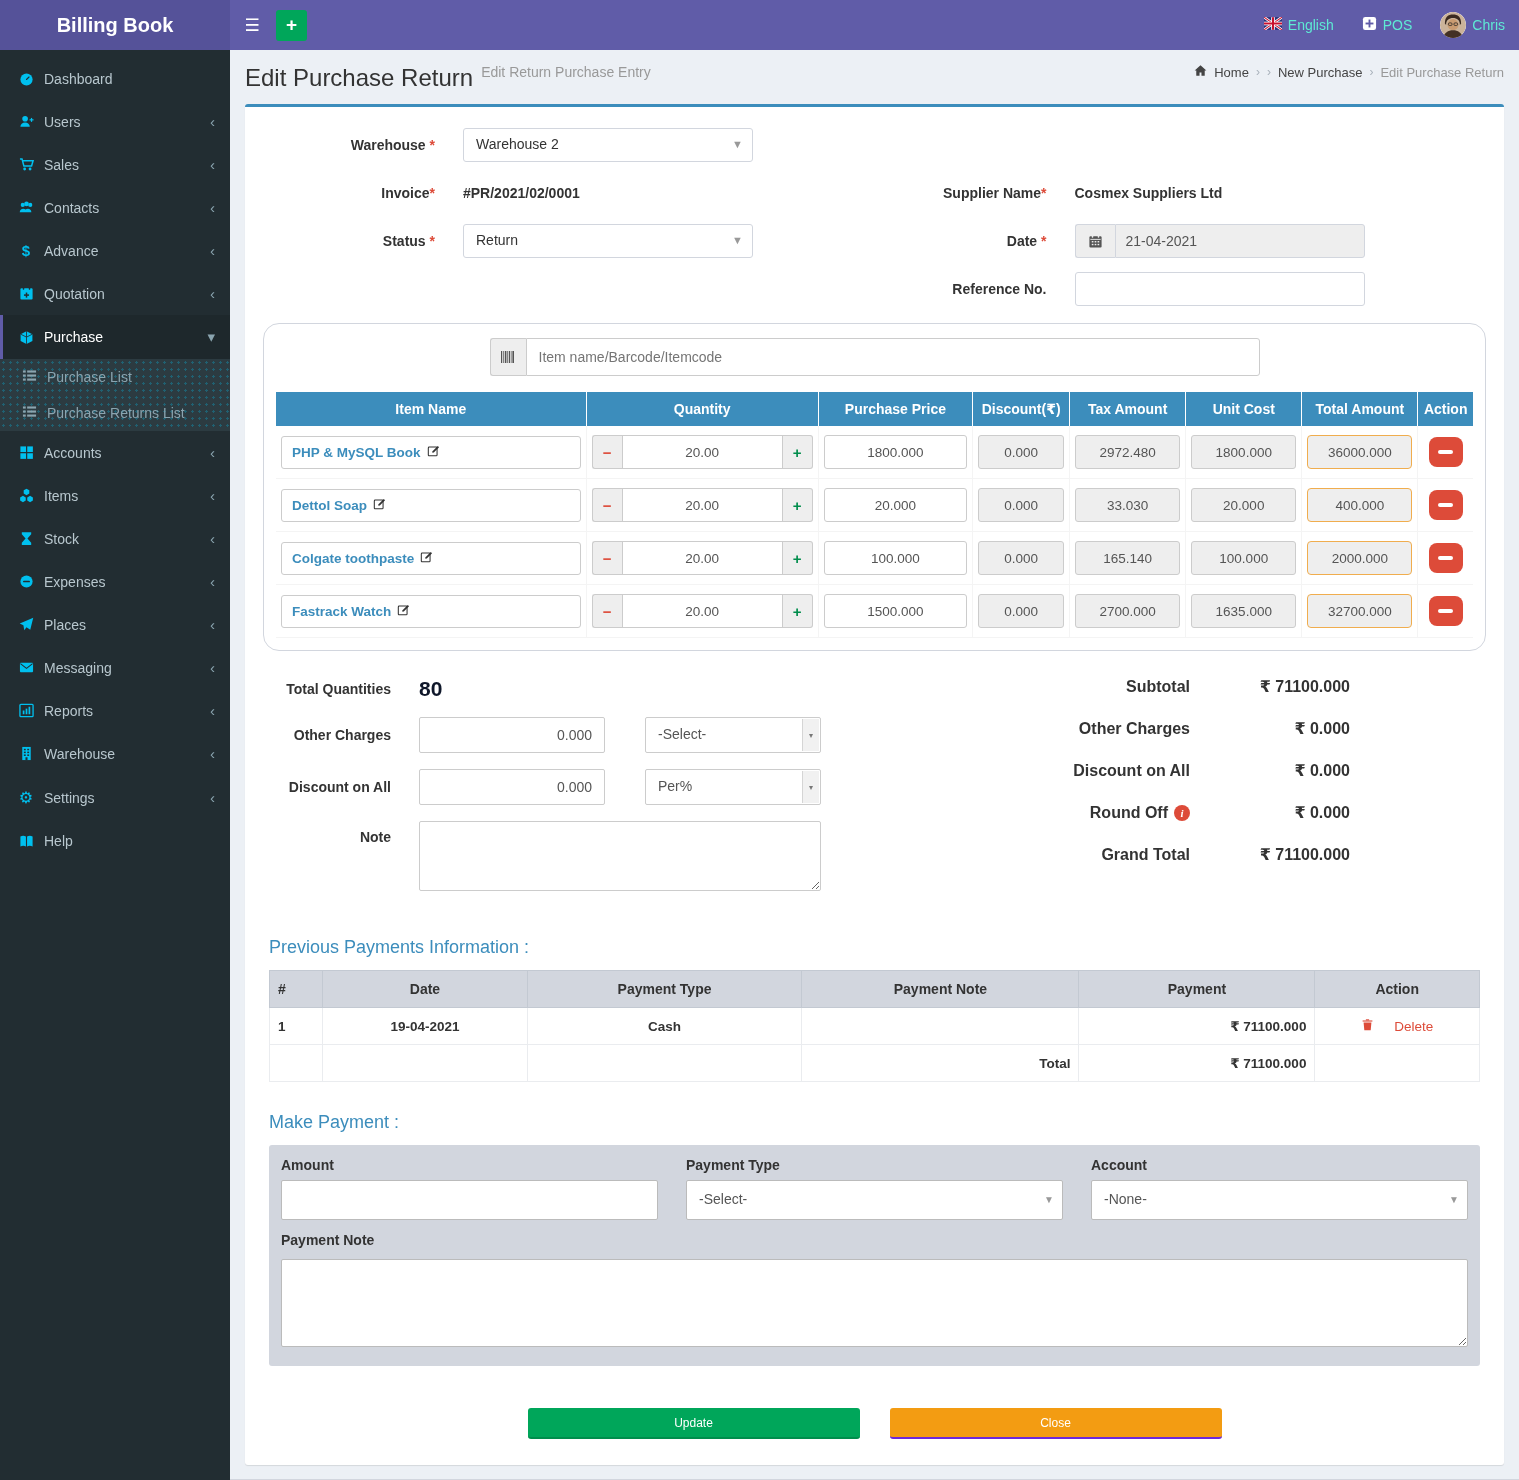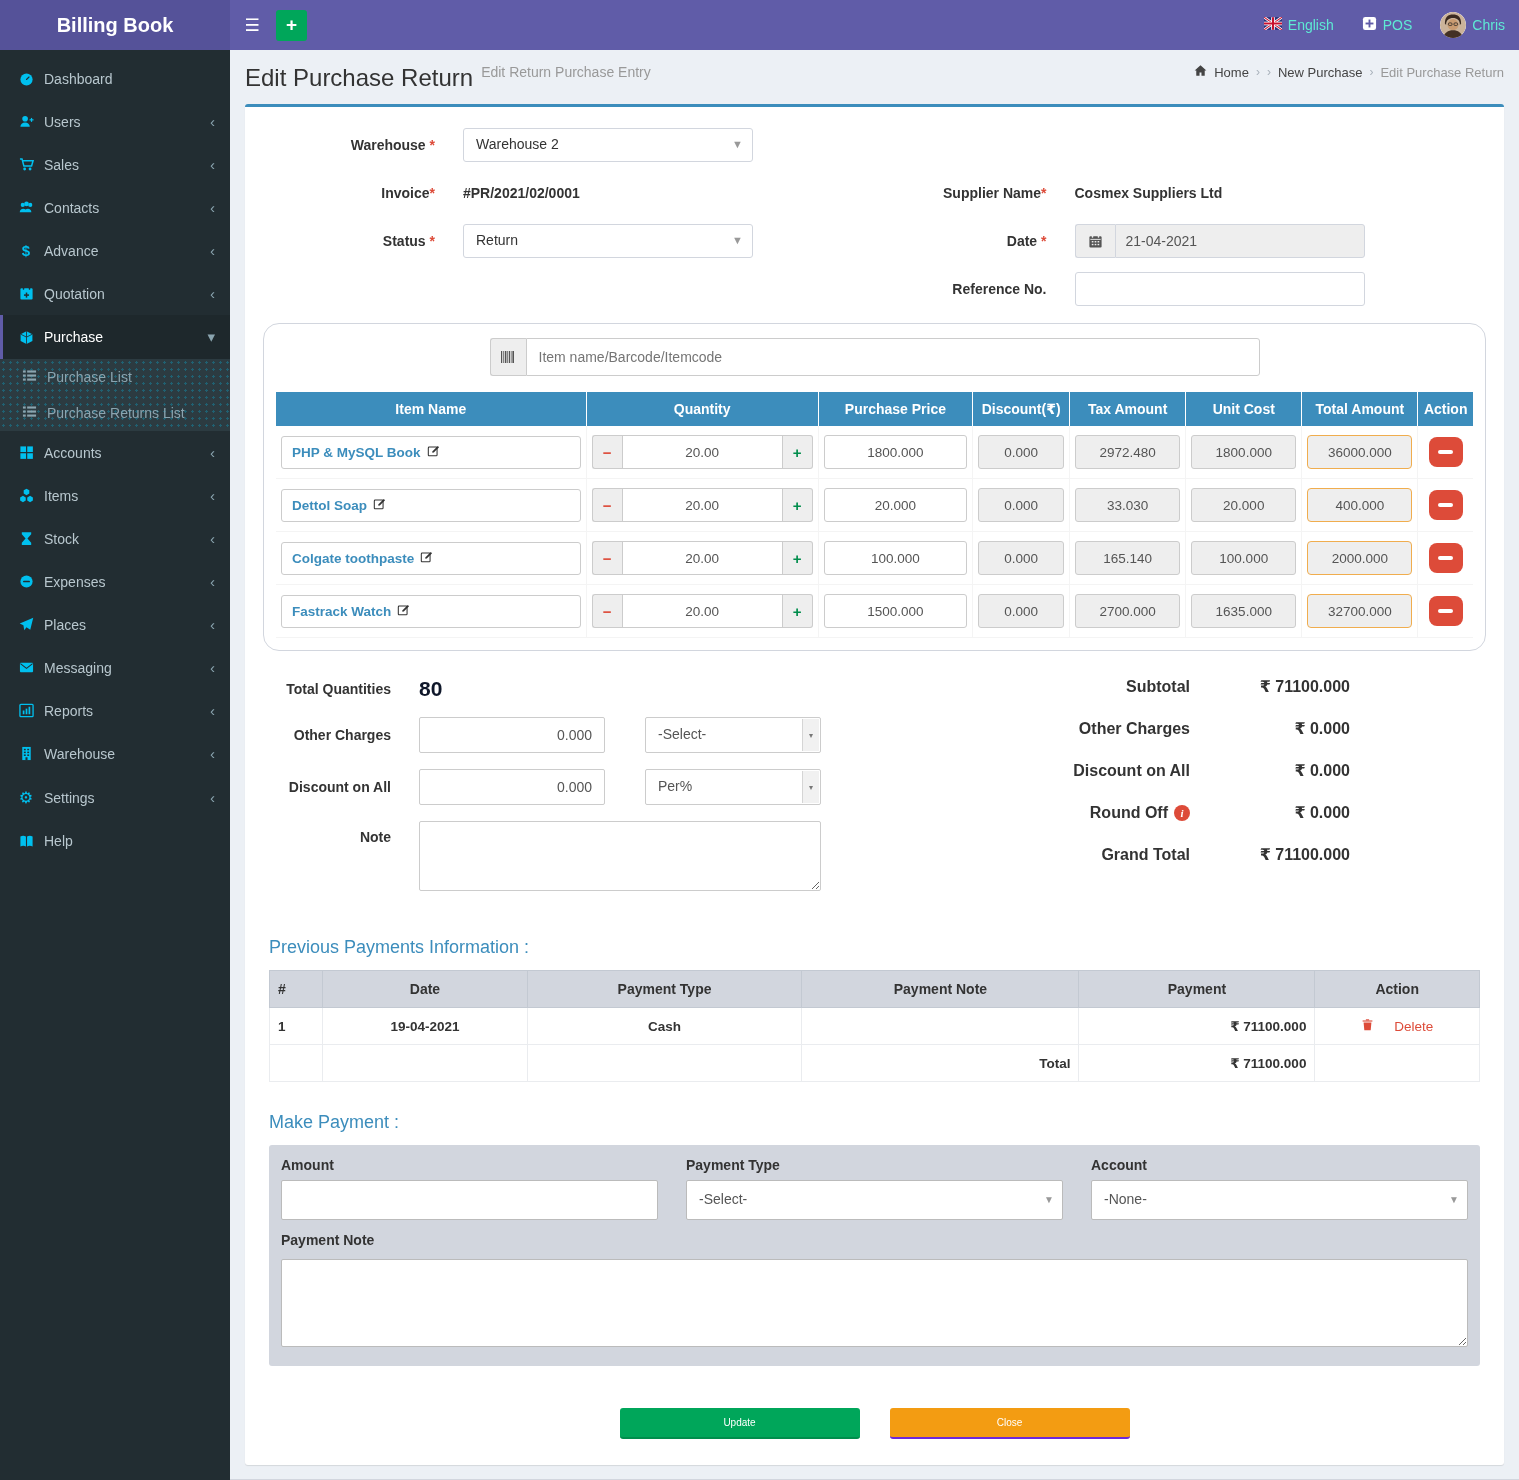--- a/index.html
+++ b/index.html
@@ -135,21 +135,21 @@
   .mp-grid { display:grid; grid-template-columns:1fr 1fr 1fr; column-gap:28px; }
   .mp-label { font-weight:bold; margin-bottom:7px; }
   .mp-input { width:100%; height:40px; border:1px solid #bbb; border-radius:2px; padding:6px 10px; font-family:inherit; font-size:14px;}
   .mp-sel { width:100%; height:40px; background:#fff; border:1px solid #bbb; border-radius:2px; padding:10px 22px 10px 12px;
     color:#555; position:relative; cursor:pointer;}
   .mp-sel .caret { position:absolute; right:8px; top:13px; color:#999; font-size:10px; }
   .mp-note { width:100%; height:88px; border:1px solid #bbb; border-radius:2px; resize:both; font-family:inherit; font-size:14px; padding:6px; margin-top:4px;}
 
   
   .action-bar { display:flex; justify-content:center; gap:30px; margin:42px 0 8px; }
-  .btn { width:240px; height:31px; border:none; border-radius:3px; color:#fff; font-size:10px; font-family:inherit; cursor:pointer; }
+  .btn { width:332px; height:31px; border:none; border-radius:3px; color:#fff; font-size:12px; font-family:inherit; cursor:pointer; }
   .btn-update { background:#00a65a; border-bottom:2px solid #008d4c; }
   .btn-close { background:#f39c12; border-bottom:2px solid #6d28d9; }
 
   
   .footer { background:#fff; border-top:1px solid #d2d6de; padding:15px; display:flex; font-weight:bold; color:#444; margin-top:auto;}
 </style>
 </head>
 <body>
 
 <div class="header">

